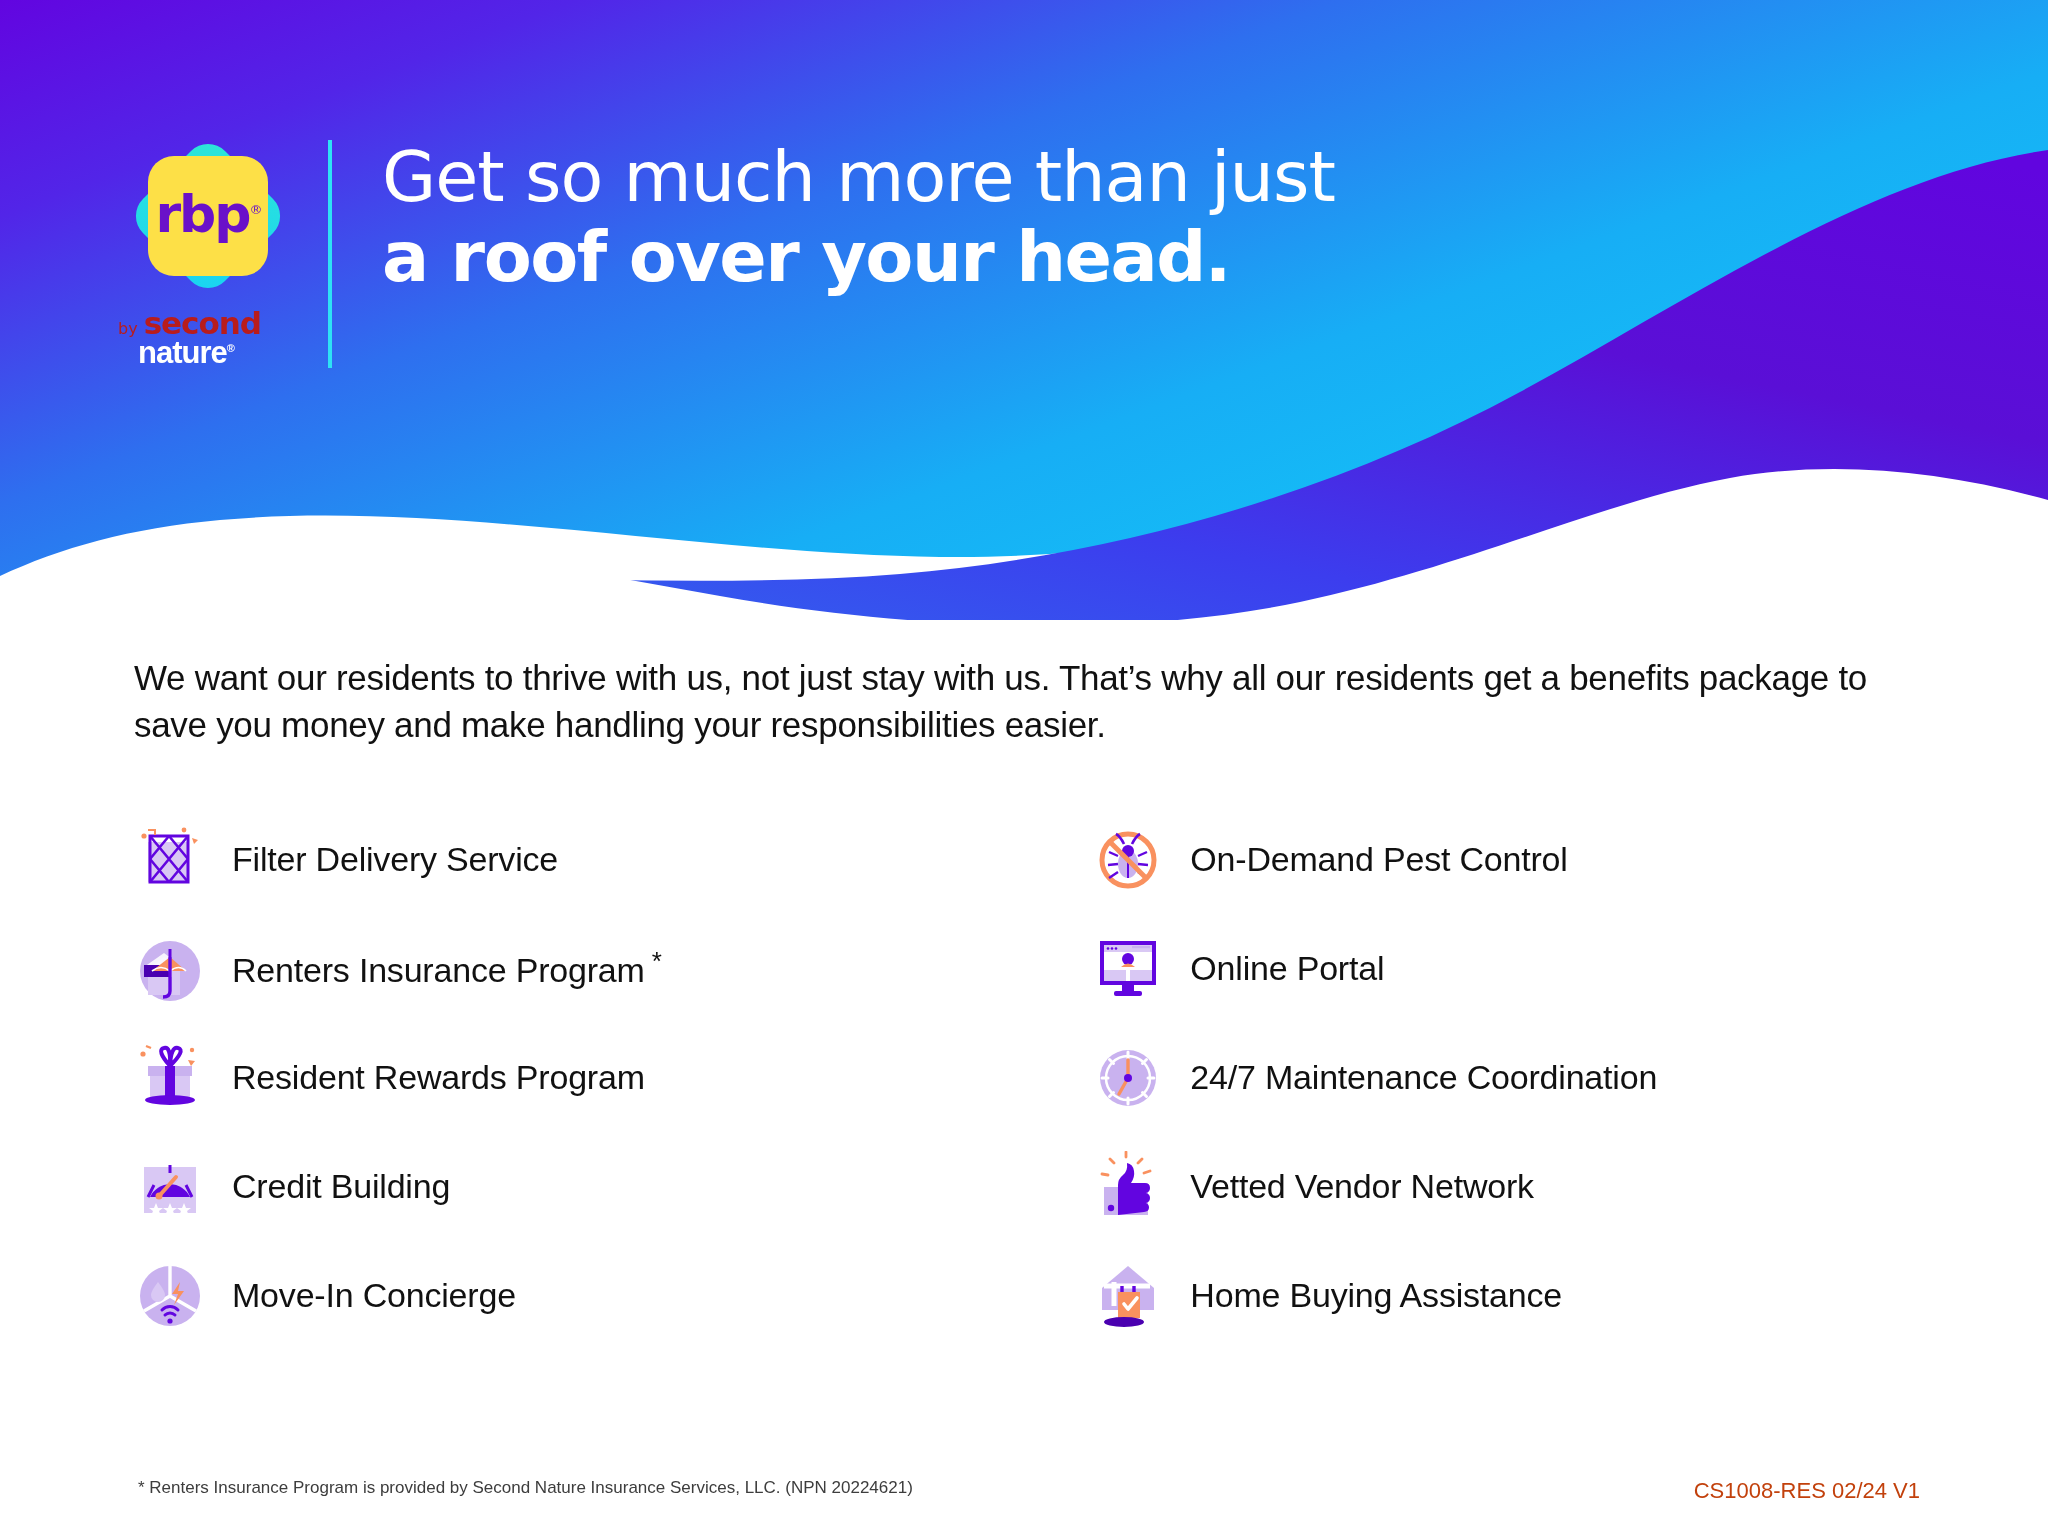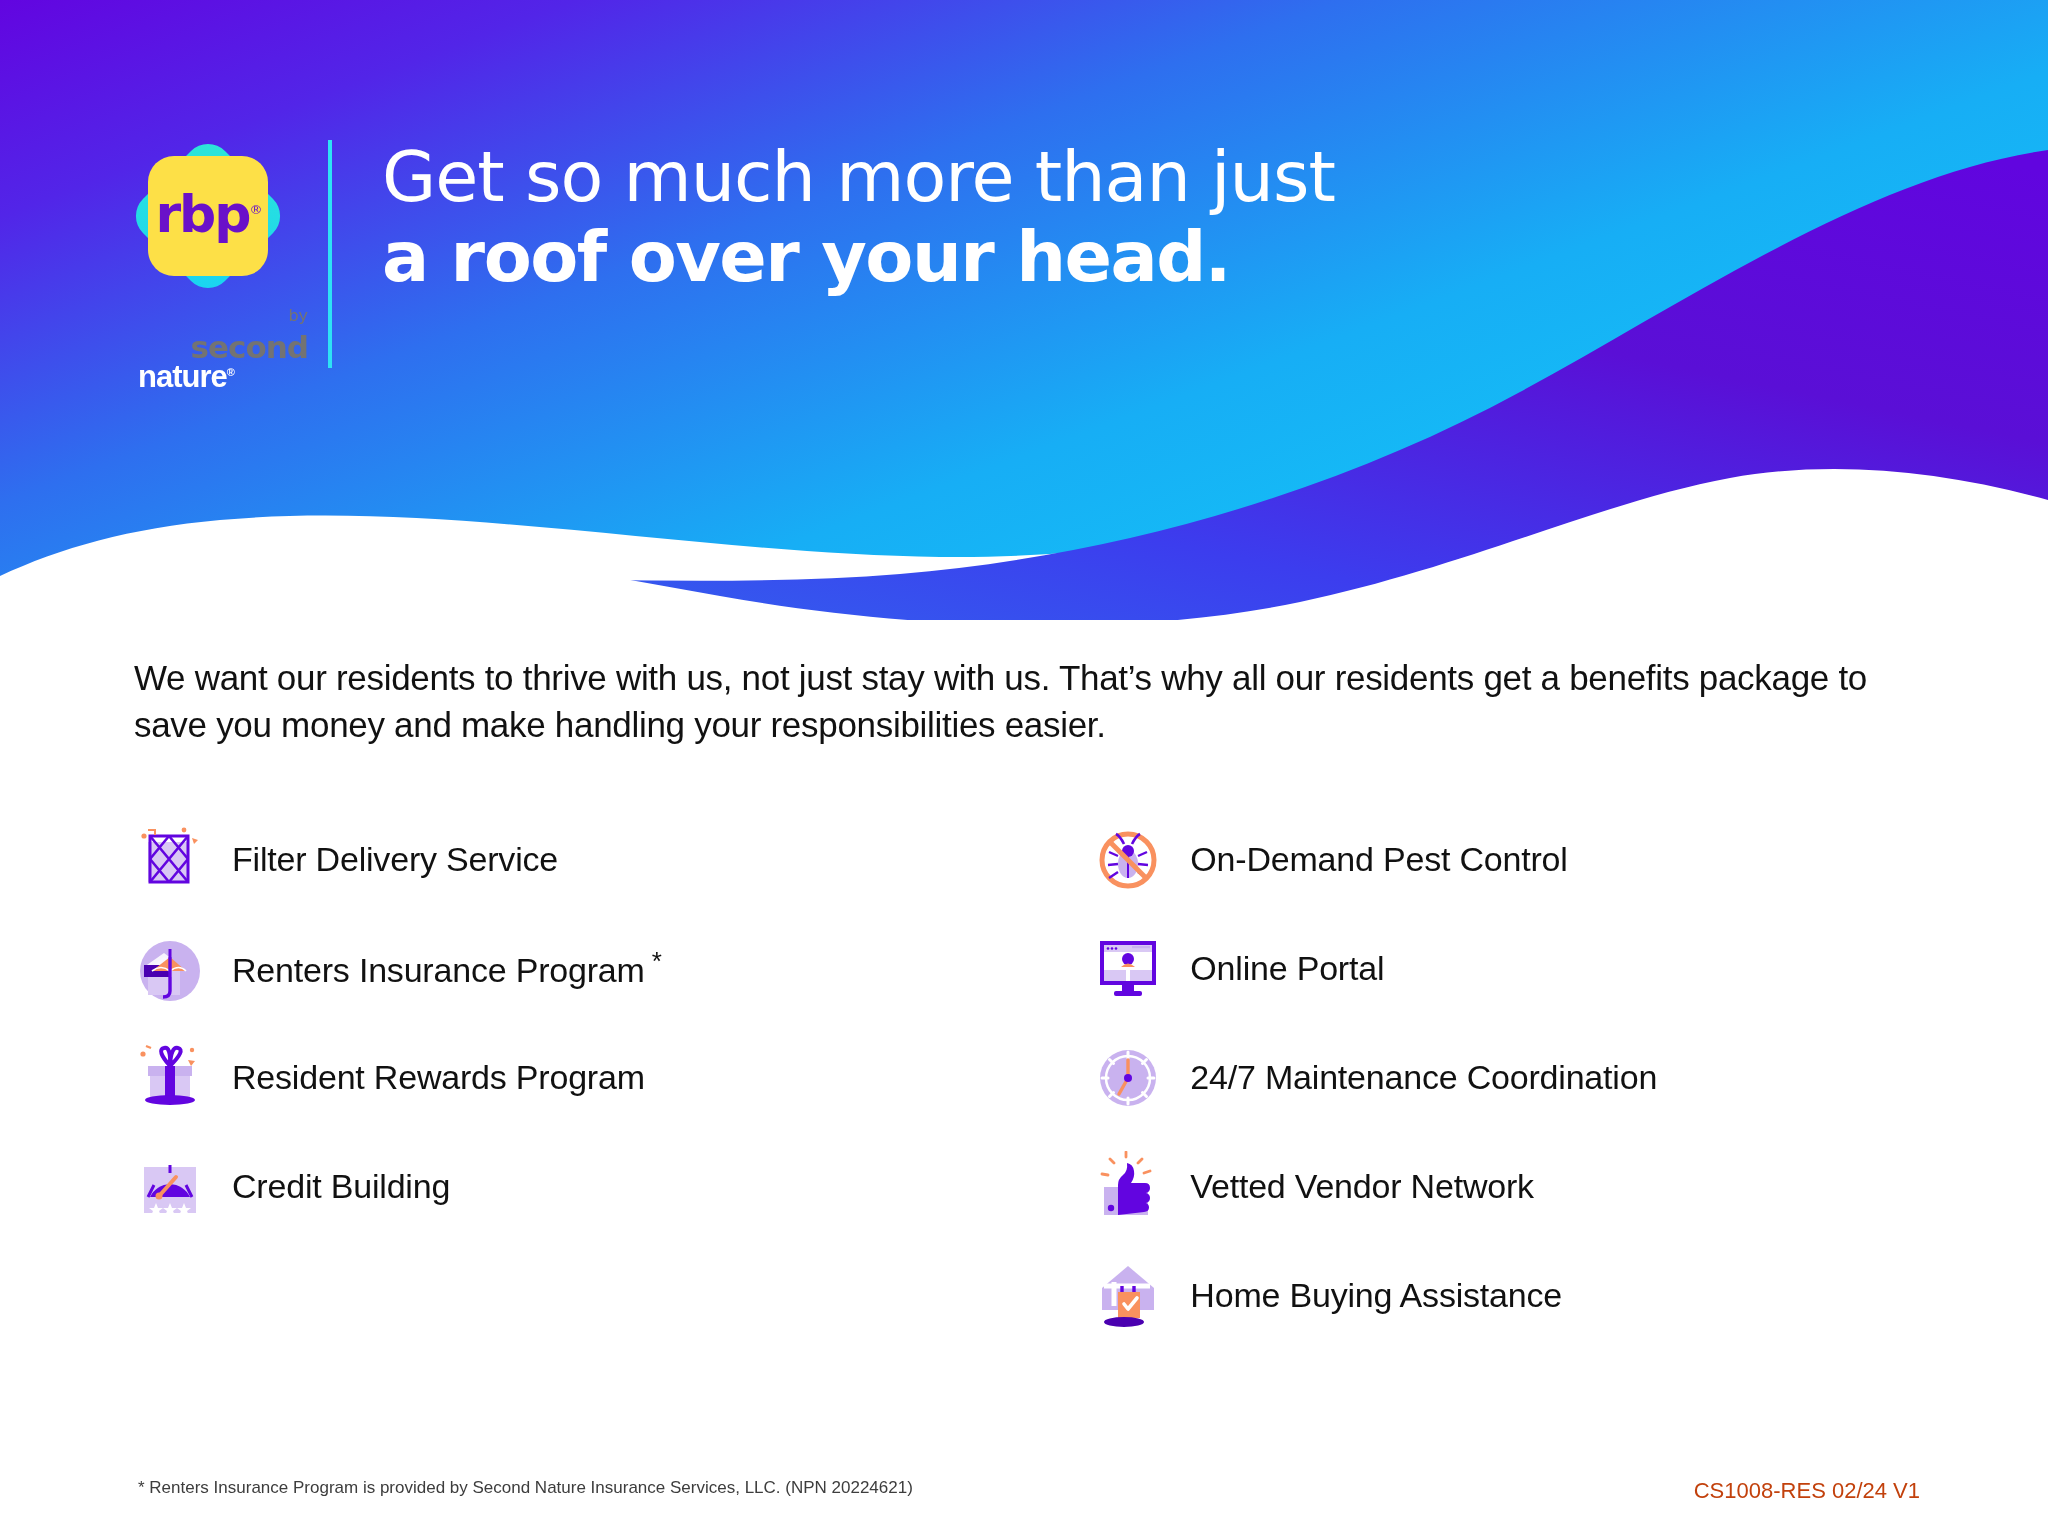--- a/index.html
+++ b/index.html
@@ -43,22 +43,22 @@
     margin-top:-4px;
   }
   .logo-reg {
     font-size:13px; vertical-align:super; font-weight:normal;
   }
   #logo-by {
     margin-top:16px; text-align:left; color:#ffffff; width:190px;
   }
   .by-line {
     font-family:"DejaVu Sans", sans-serif;
-    font-size:17px; font-weight:bold; color:#737373; line-height:1;
-    display:flex; align-items:flex-end; gap:6px;flex-direction:column;
+    font-size:17px; font-weight:bold; color:#b91c1c; line-height:1;
+    display:flex; align-items:flex-end; gap:6px;
   }
   .by-small { font-size:16px; font-weight:normal; padding-bottom:2px;}
   .sn-second { font-size:31px; font-weight:bold; letter-spacing:-1px; }
   .sn-nature {
     font-size:31px; font-weight:bold; letter-spacing:-1px;
     display:block; margin-top:-4px; margin-left:20px;
   }
   .sn-reg { font-size:11px; vertical-align:super; }
 
   #hero-divider {
@@ -232,20 +232,34 @@
             <path d="M26 44 L42 26" stroke="#F9915F" stroke-width="4" stroke-linecap="round"></path>
             <circle cx="25" cy="45" r="3.5" fill="#F9915F"></circle>
             <g fill="#ffffff">
               <polygon points="22,52 24,57 29,57 25,60 27,65 22,62 17,65 19,60 15,57 20,57"></polygon>
               <polygon points="36,52 38,57 43,57 39,60 41,65 36,62 31,65 33,60 29,57 34,57"></polygon>
               <polygon points="50,52 52,57 57,57 53,60 55,65 50,62 45,65 47,60 43,57 48,57"></polygon>
             </g>
           </svg></span>
         <span class="blabel">Credit Building</span>
       </div>
+      <div class="bitem">
+        <span class="bicon"><svg viewBox="0 0 72 72" width="72" height="72">
+            <circle cx="36" cy="36" r="30" fill="#C9B2EF"></circle>
+            <path d="M36 36 L36 6 M36 36 L62 51 M36 36 L10 51" stroke="#ffffff" stroke-width="3.4"></path>
+            <path d="M24 22 q-7 9 -7 13 a7 7 0 0 0 14 0 q0 -4 -7 -13 z" fill="#D9C8F4"></path>
+            <path d="M46 22 l-8 12 h6 l-4 11 l10 -14 h-6 z" fill="#F9915F"></path>
+            <g fill="none" stroke="#6205E0" stroke-width="3" stroke-linecap="round">
+              <path d="M28 50 a11 11 0 0 1 16 0"></path>
+              <path d="M31 55 a7 7 0 0 1 10 0"></path>
+            </g>
+            <circle cx="36" cy="61" r="2.6" fill="#6205E0"></circle>
+          </svg></span>
+        <span class="blabel">Move-In Concierge</span>
+      </div>
     </div>
   <div class="col" id="col-right" style="width:875px;">
       <div class="bitem">
         <span class="bicon"><svg viewBox="0 0 72 72" width="72" height="72">
             <circle cx="36" cy="36" r="26" fill="none" stroke="#F9915F" stroke-width="5"></circle>
             <ellipse cx="36" cy="40" rx="10" ry="14" fill="#C9B2EF"></ellipse>
             <ellipse cx="36" cy="27" rx="6" ry="6" fill="#6205E0"></ellipse>
             <path d="M32 20 q-4 -8 -8 -10 M40 20 q4 -8 8 -10" stroke="#6205E0" stroke-width="2.6" fill="none"></path>
             <path d="M26 32 l-9 -4 M26 40 l-10 1 M26 48 l-9 6 M46 32 l9 -4 M46 40 l10 1 M46 48 l9 6" stroke="#6205E0" stroke-width="2.4"></path>
             <path d="M36 28 L36 54" stroke="#6205E0" stroke-width="2"></path>

